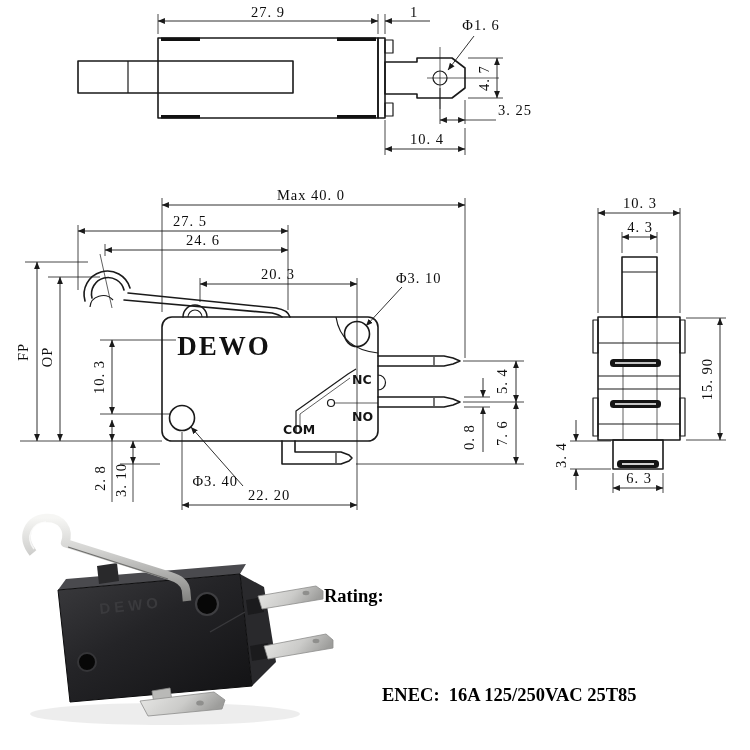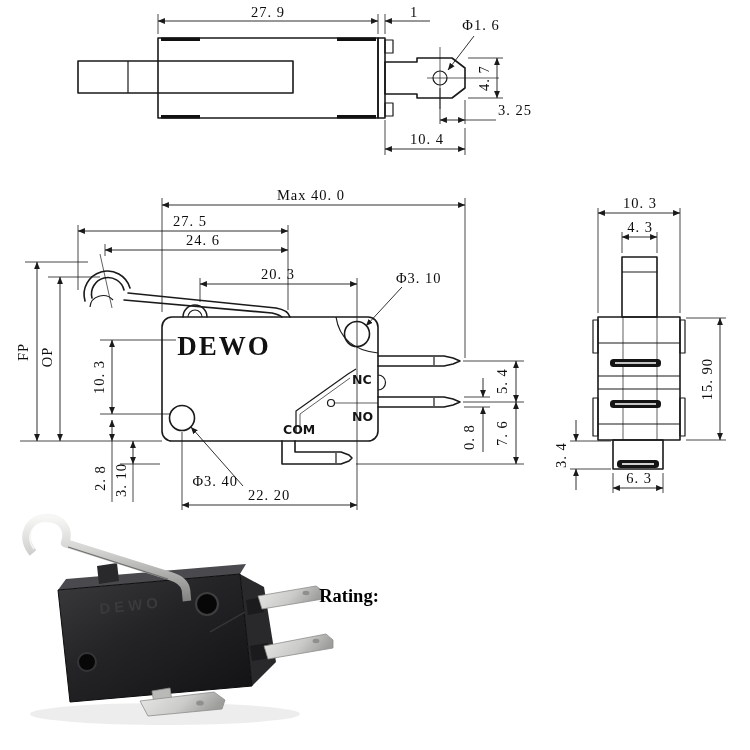--- a/index.html
+++ b/index.html
@@ -1,34 +1,34 @@
 <!DOCTYPE html>
 <html><head>
 <meta charset="utf-8">
 <style>
   html,body{margin:0;padding:0;background:#fff;}
   .canvas{position:relative;width:750px;height:750px;background:#ffffff;overflow:hidden;
-          font-family:"Liberation Serif",serif;text-align:center;}
+          font-family:"Liberation Serif",serif;}
   svg text{user-select:none;}
   .dim-t{font-family:"Liberation Serif",serif;font-size:14.5px;letter-spacing:1px;fill:#0d0d0d;}
   .brand-t{font-family:"Liberation Serif",serif;font-size:27px;font-weight:bold;letter-spacing:2px;fill:#111;}
   .term-t{font-family:"DejaVu Sans",sans-serif;font-size:12.5px;font-weight:bold;fill:#151515;letter-spacing:0px;}
   .emboss-t{font-family:"Liberation Sans",sans-serif;font-size:15px;font-weight:bold;letter-spacing:4px;fill:#3a3a3d;}
   .ol{stroke:#1a1a1a;stroke-width:1.6;fill:none;stroke-linejoin:round;stroke-linecap:round;}
   .ol2{stroke:#1a1a1a;stroke-width:1.2;fill:none;stroke-linejoin:round;}
   .thick{stroke:#111;stroke-width:3.6;fill:none;}
   .el{stroke:#1a1a1a;stroke-width:0.8;fill:none;}
   .cl{stroke:#1a1a1a;stroke-width:0.7;fill:none;}
   .dl{stroke:#1a1a1a;stroke-width:0.9;fill:none;marker-start:url(#arr);marker-end:url(#arr);}
   .dls{stroke:#1a1a1a;stroke-width:0.9;fill:none;marker-start:url(#arr);}
   .dle{stroke:#1a1a1a;stroke-width:0.9;fill:none;marker-end:url(#arr);}
   .specs{position:absolute;left:316px;top:514px;width:432px;
          font-family:"Liberation Serif",serif;font-size:18.5px;font-weight:bold;color:#000;
          line-height:33px;white-space:pre;}
-  .spec-row{display:flex;}
+  .spec-row{display:flex;margin-left:8px;}
   .rating-label{display:inline-block;width:66px;}
   .indent{padding-left:66px;}
 </style>
 </head>
 <body>
 
 <div class="canvas">
 <svg width="750" height="750" viewBox="0 0 750 750">
   <defs>
     <marker id="arr" viewBox="0 0 10 10" refX="8.6" refY="5" markerWidth="9" markerHeight="9" orient="auto-start-reverse">
@@ -270,19 +270,20 @@
       <polygon points="152,691 170,688 172,701 154,704" fill="#b9b9b7" stroke="#8d8d8b" stroke-width="0.8"></polygon>
       <polygon points="140,701 214,692 225,700 222,709 148,716" fill="url(#metal2)" stroke="#8d8d8b" stroke-width="0.8"></polygon>
       <ellipse cx="200" cy="703" rx="3.8" ry="2.6" fill="#8f8f8d"></ellipse>
     </g>
   </g>
 </svg>
 
 
 <div class="specs">
   <div class="spec-row"><span class="rating-label">Rating:</span></div>
+  <div class="indent">ENEC:  16A 125/250VAC 25T85</div>
   
   
   
   
   
 </div>
 </div>
 
 </body></html>

